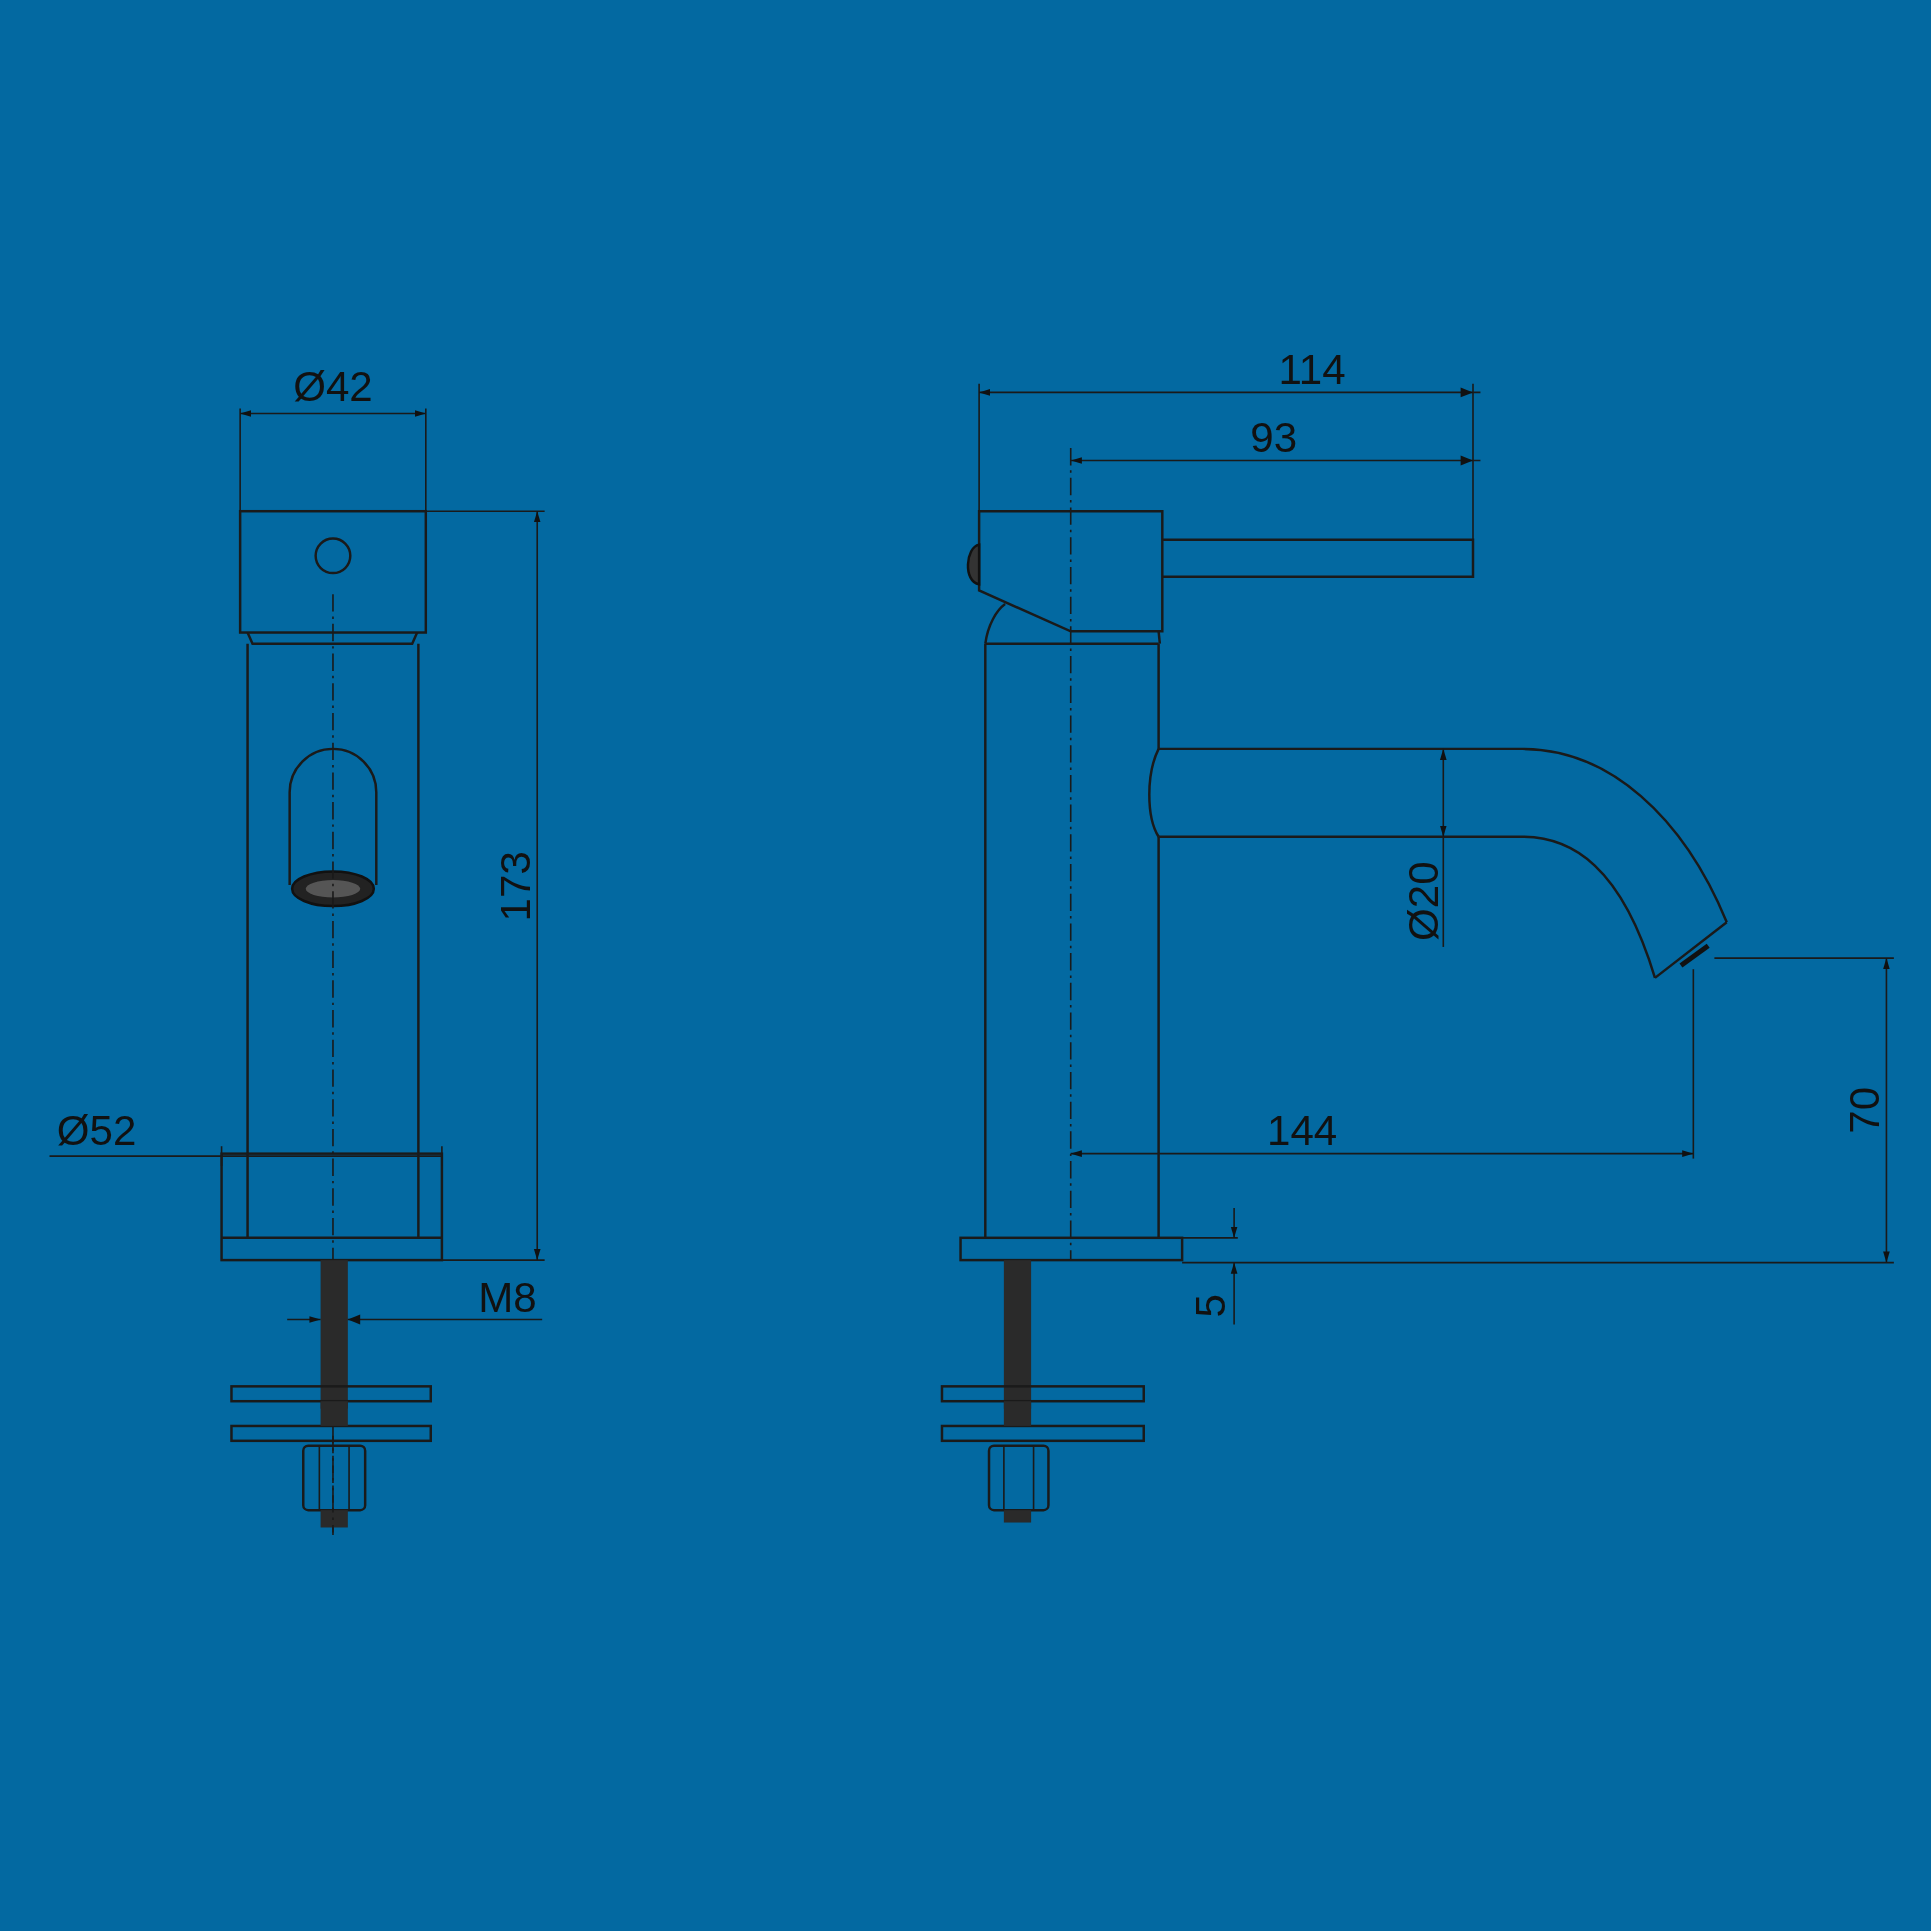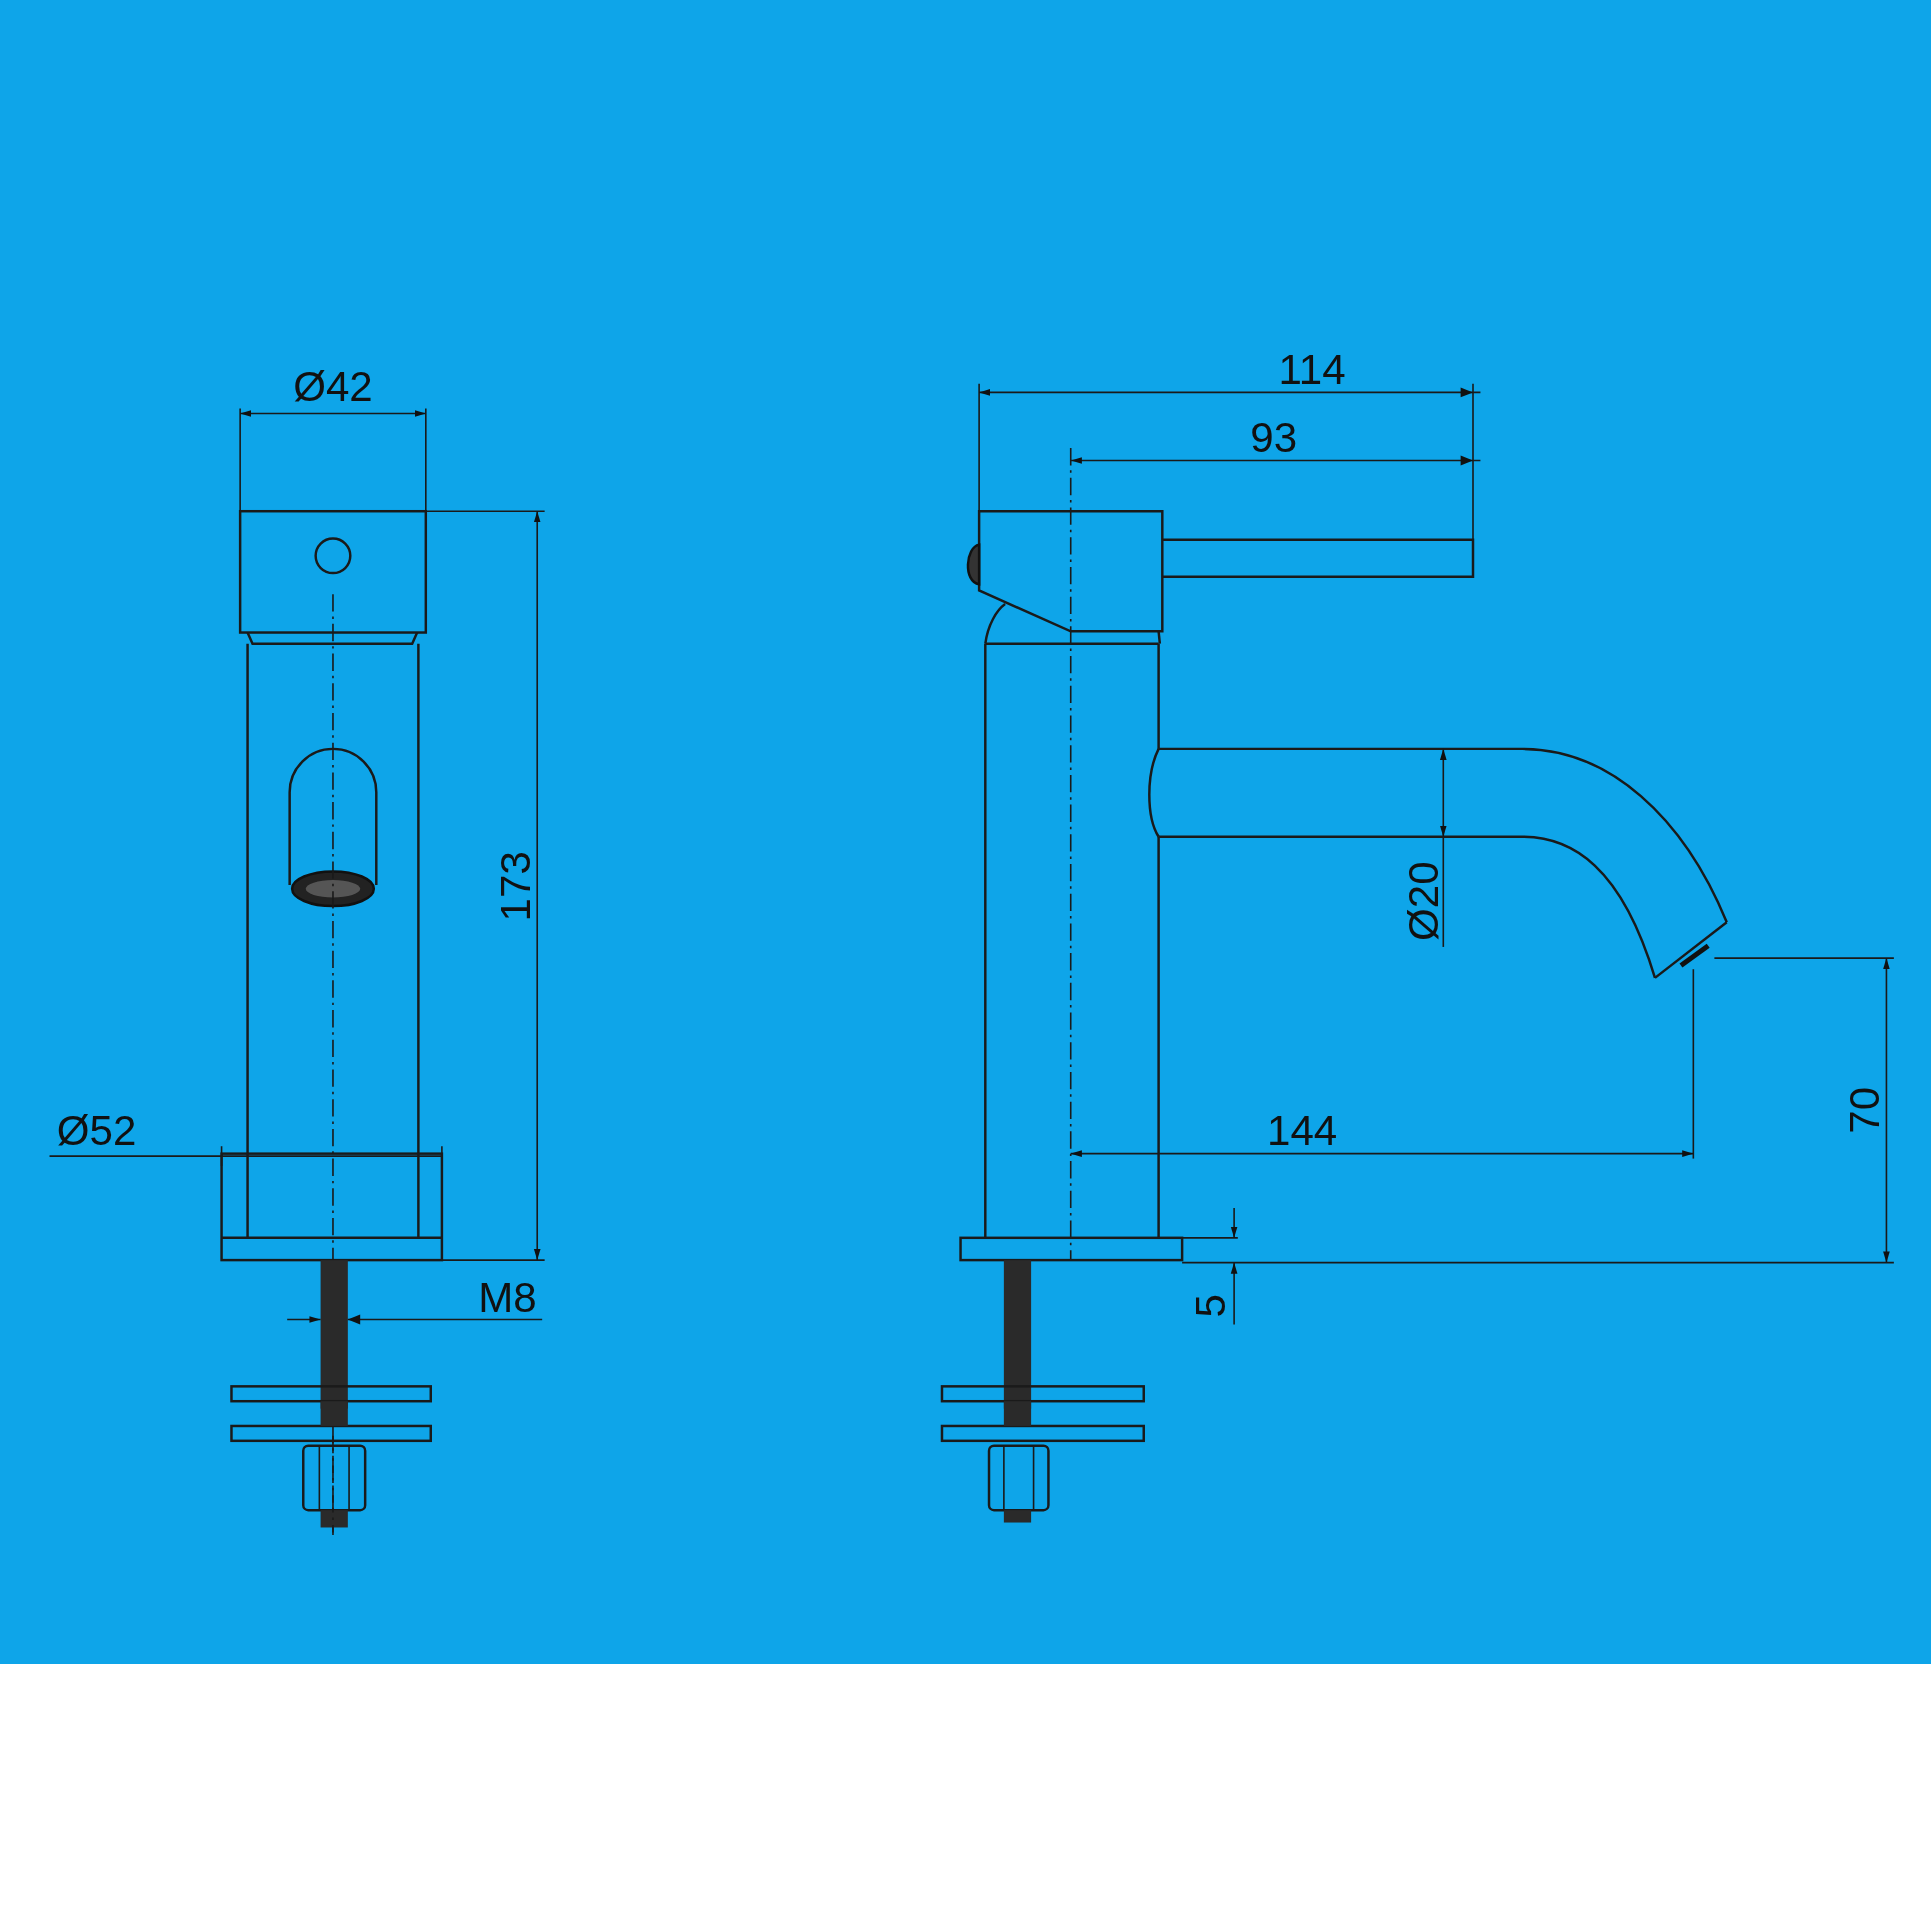--- a/index.html
+++ b/index.html
@@ -1,16 +1,16 @@
 <!DOCTYPE html>
 <html><head>
 <meta charset="utf-8">
 <style>
   html, body { margin:0; padding:0; background:#ffffff; }
-  #canvas { width:1931px; height:1664px; position:relative; overflow:hidden; background:#0ea5e9; }
+  #canvas { width:1931px; height:1931px; position:relative; overflow:hidden; background:#0369a1; }
   svg { position:absolute; left:0; top:0; }
   .ln { stroke:#1a1a1a; stroke-width:2; fill:none; }
   .thin { stroke:#1a1a1a; stroke-width:1.3; fill:none; }
   .center { stroke:#1a1a1a; stroke-width:1.3; fill:none; stroke-dasharray:14 4 2 4; }
   .dim { stroke:#1a1a1a; stroke-width:1.3; fill:none; }
   .thread { fill:#2a2a2a; }
   .lbl { font-family:"Liberation Sans", sans-serif; font-size:34px; fill:#111; }
 </style>
 </head>
 <body>

